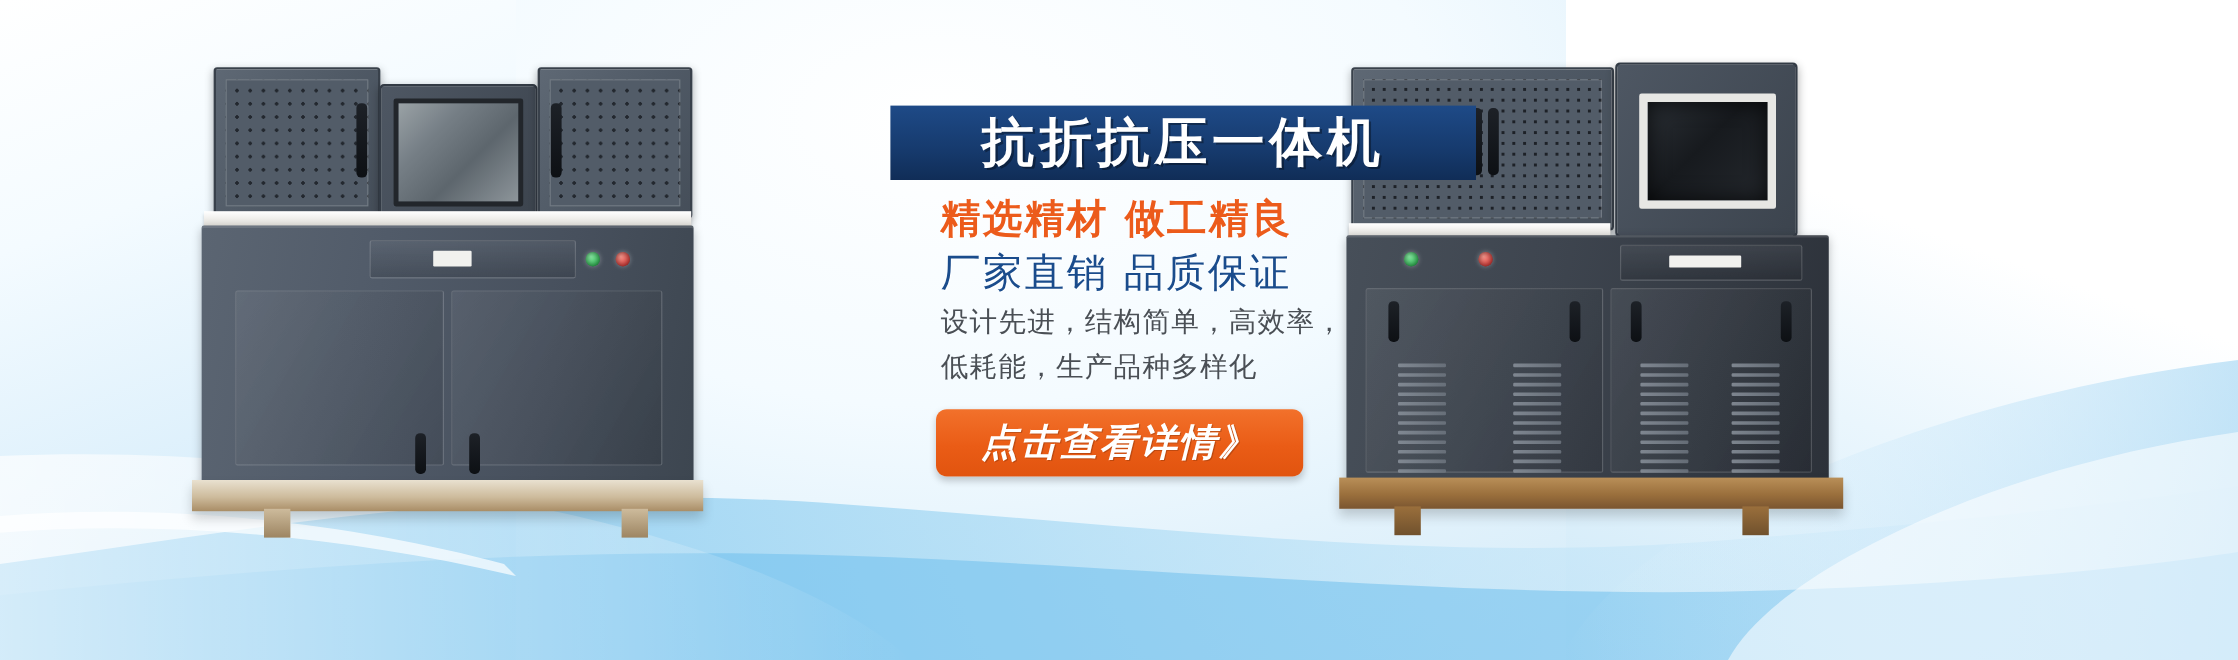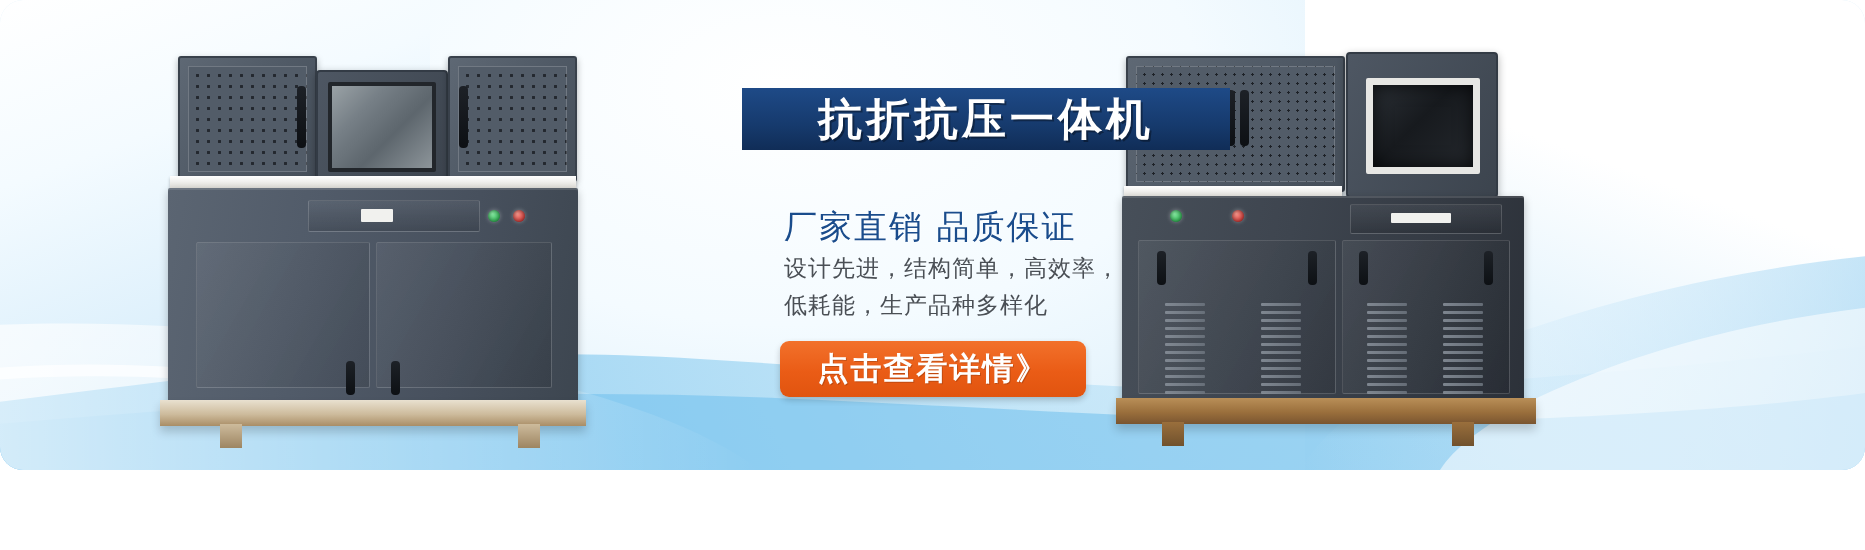--- a/index.html
+++ b/index.html
@@ -1,24 +1,23 @@
 <!DOCTYPE html>
 <html><head>
 <meta charset="utf-8">
 <title>Banner</title>
 <style>
   html,body{margin:0;padding:0;background:#fff;}
   body{font-family:"DejaVu Sans","Liberation Sans",sans-serif;}
 
   .banner{
     position:relative;
-    width:1865px;height:470px;
+    width:1865px;height:550px;
     overflow:hidden;
     background:#ffffff;
-    border-radius:23px;
   }
 
   
   .bg-base{
     position:absolute;inset:0;
     background:
       radial-gradient(900px 520px at 42% 18%, #ffffff 0%, #f4fbff 46%, #e4f3fc 72%, #d6ecf9 100%);
   }
   .bg-right-wash{
     position:absolute;right:0;top:0;width:560px;height:100%;
@@ -170,20 +169,21 @@
     background:linear-gradient(180deg,#f2712b 0%,#ea5c16 55%,#e1540f 100%);
     border:0;border-radius:9px;
     display:flex;align-items:center;justify-content:center;
     cursor:pointer;
     box-shadow:0 3px 6px rgba(0,0,0,.2);
   }
   .cta-text{
     color:#ffffff;font-weight:bold;font-size:31px;letter-spacing:2px;
     white-space:nowrap;
     text-shadow:1px 1px 0 rgba(0,0,0,.18);
+    font-style:italic;
   }
 </style>
 </head>
 <body>
 
 <div class="banner">
 
   <div class="bg-base"></div>
   <div class="bg-left-wash"></div>
   <div class="bg-right-wash"></div>
@@ -345,20 +345,21 @@
     <div class="pallet-leg dark" style="left:40px;"></div>
     <div class="pallet-leg dark" style="left:330px;"></div>
   </div>
 
   <div class="copy">
 
     <div class="title-bar">
       <span class="title-text">抗折抗压一体机</span>
     </div>
 
+    <div class="sub1">精选精材  做工精良</div>
 
     <div class="sub2">厂家直销  品质保证</div>
 
     <div class="desc l1">设计先进，结构简单，高效率，</div>
 
     <div class="desc l2">低耗能，生产品种多样化</div>
 
     <button class="cta">
       <span class="cta-text">点击查看详情》</span>
     </button>

